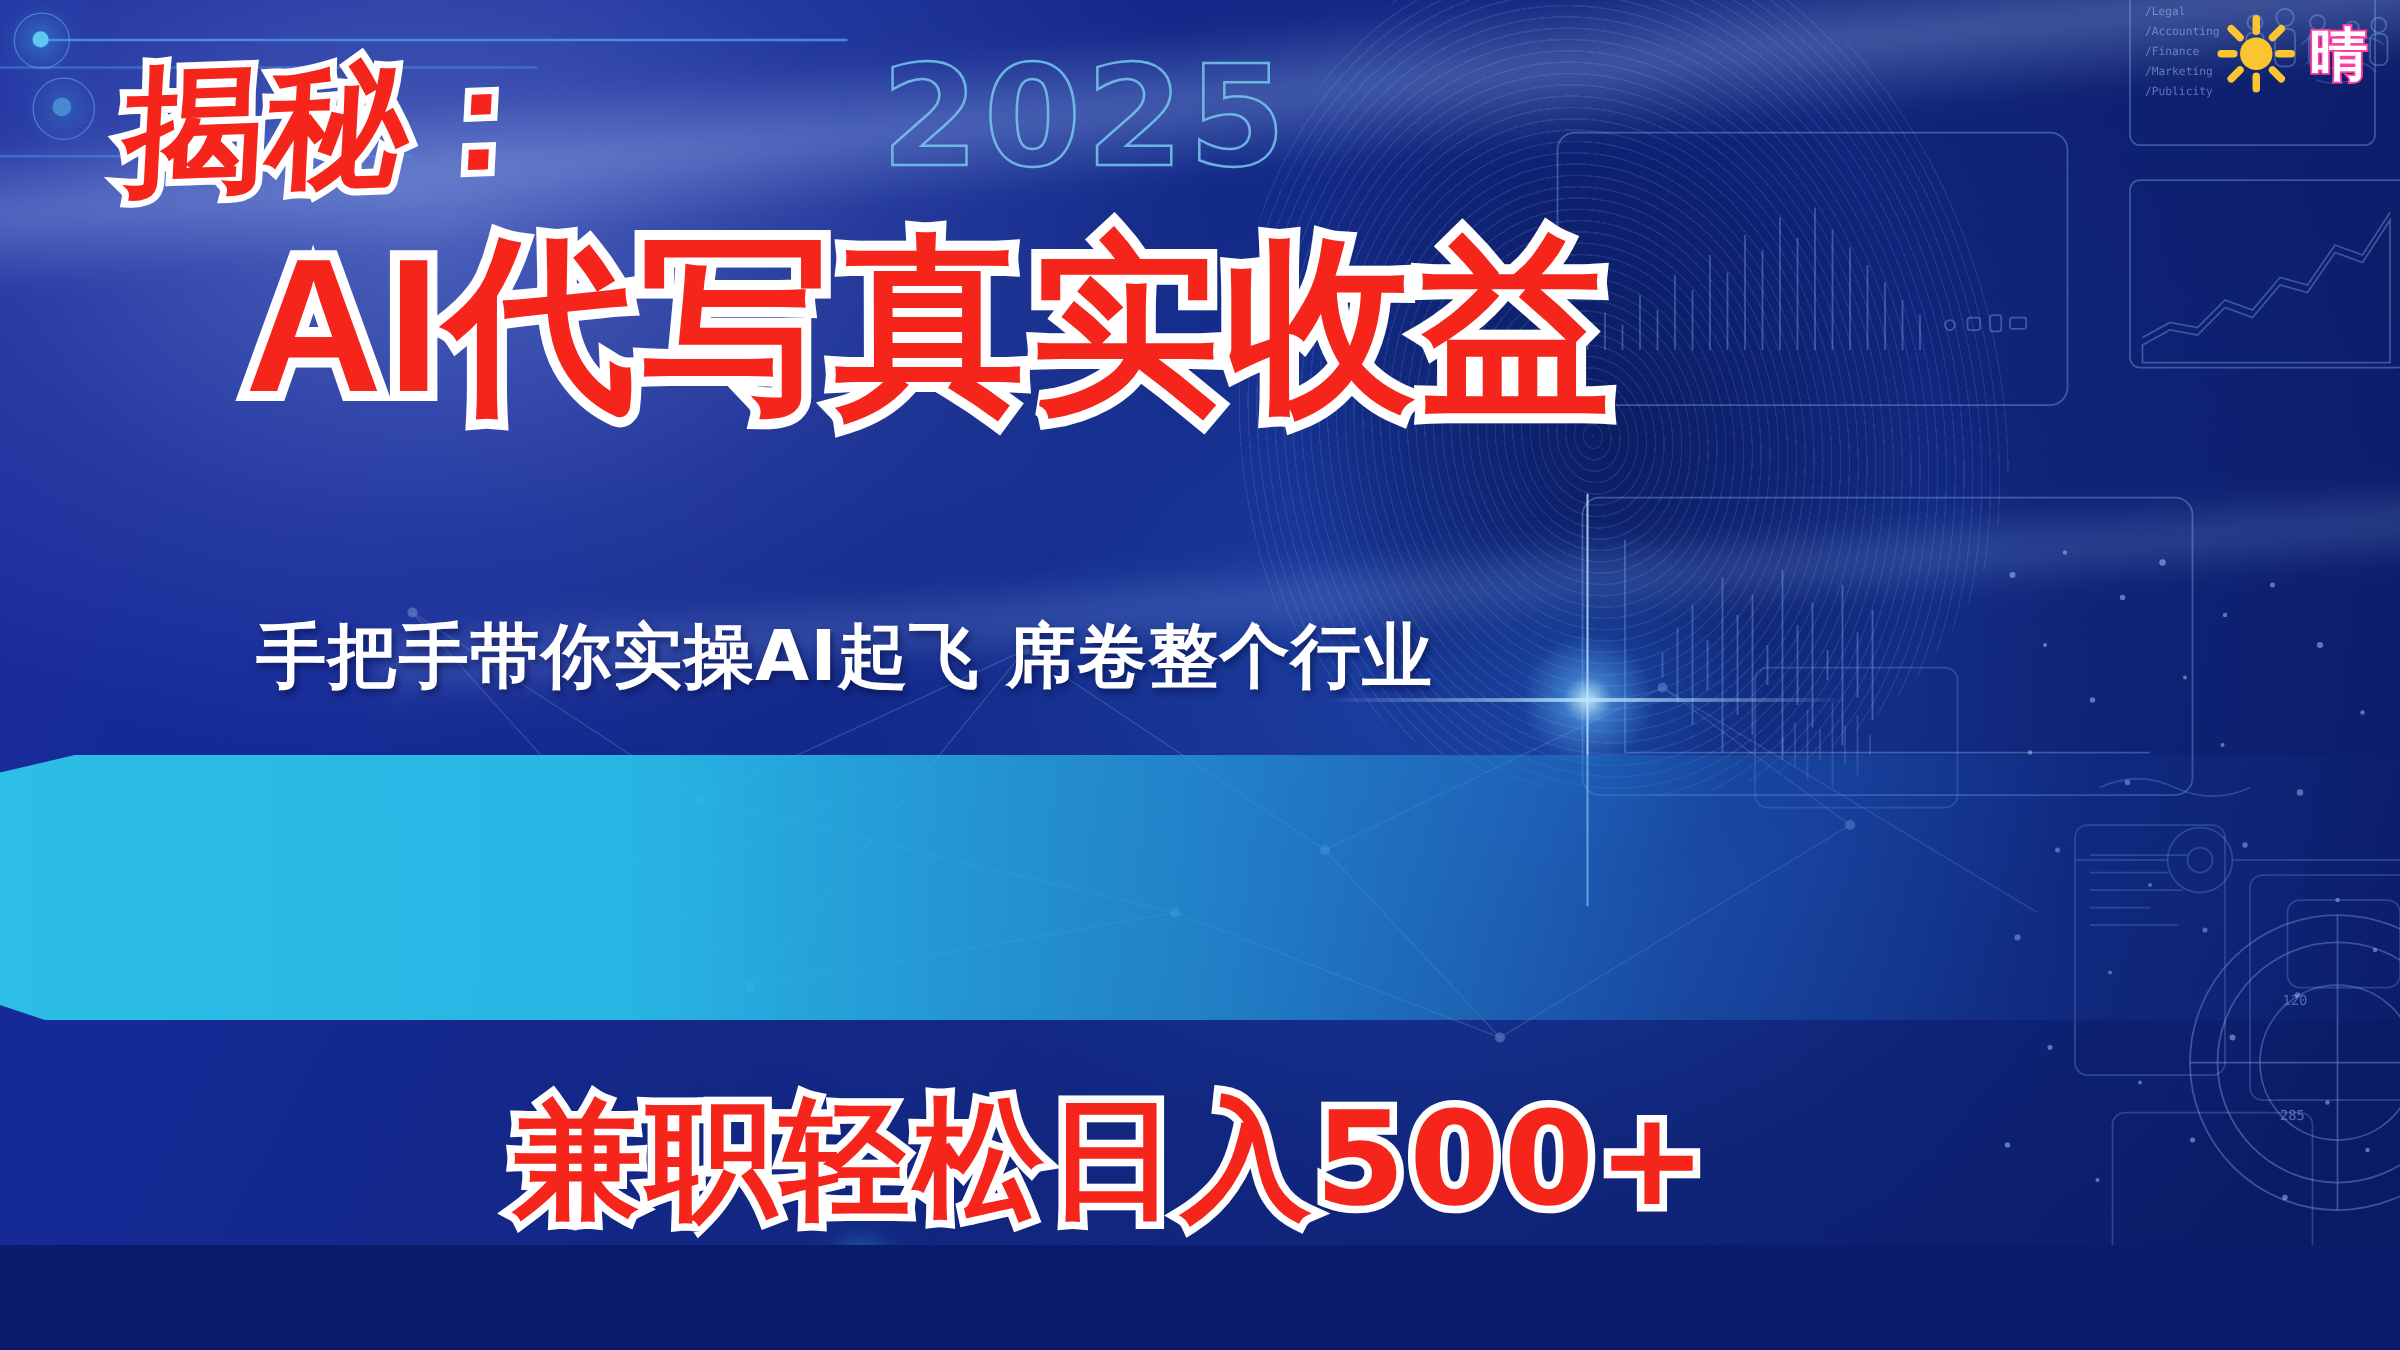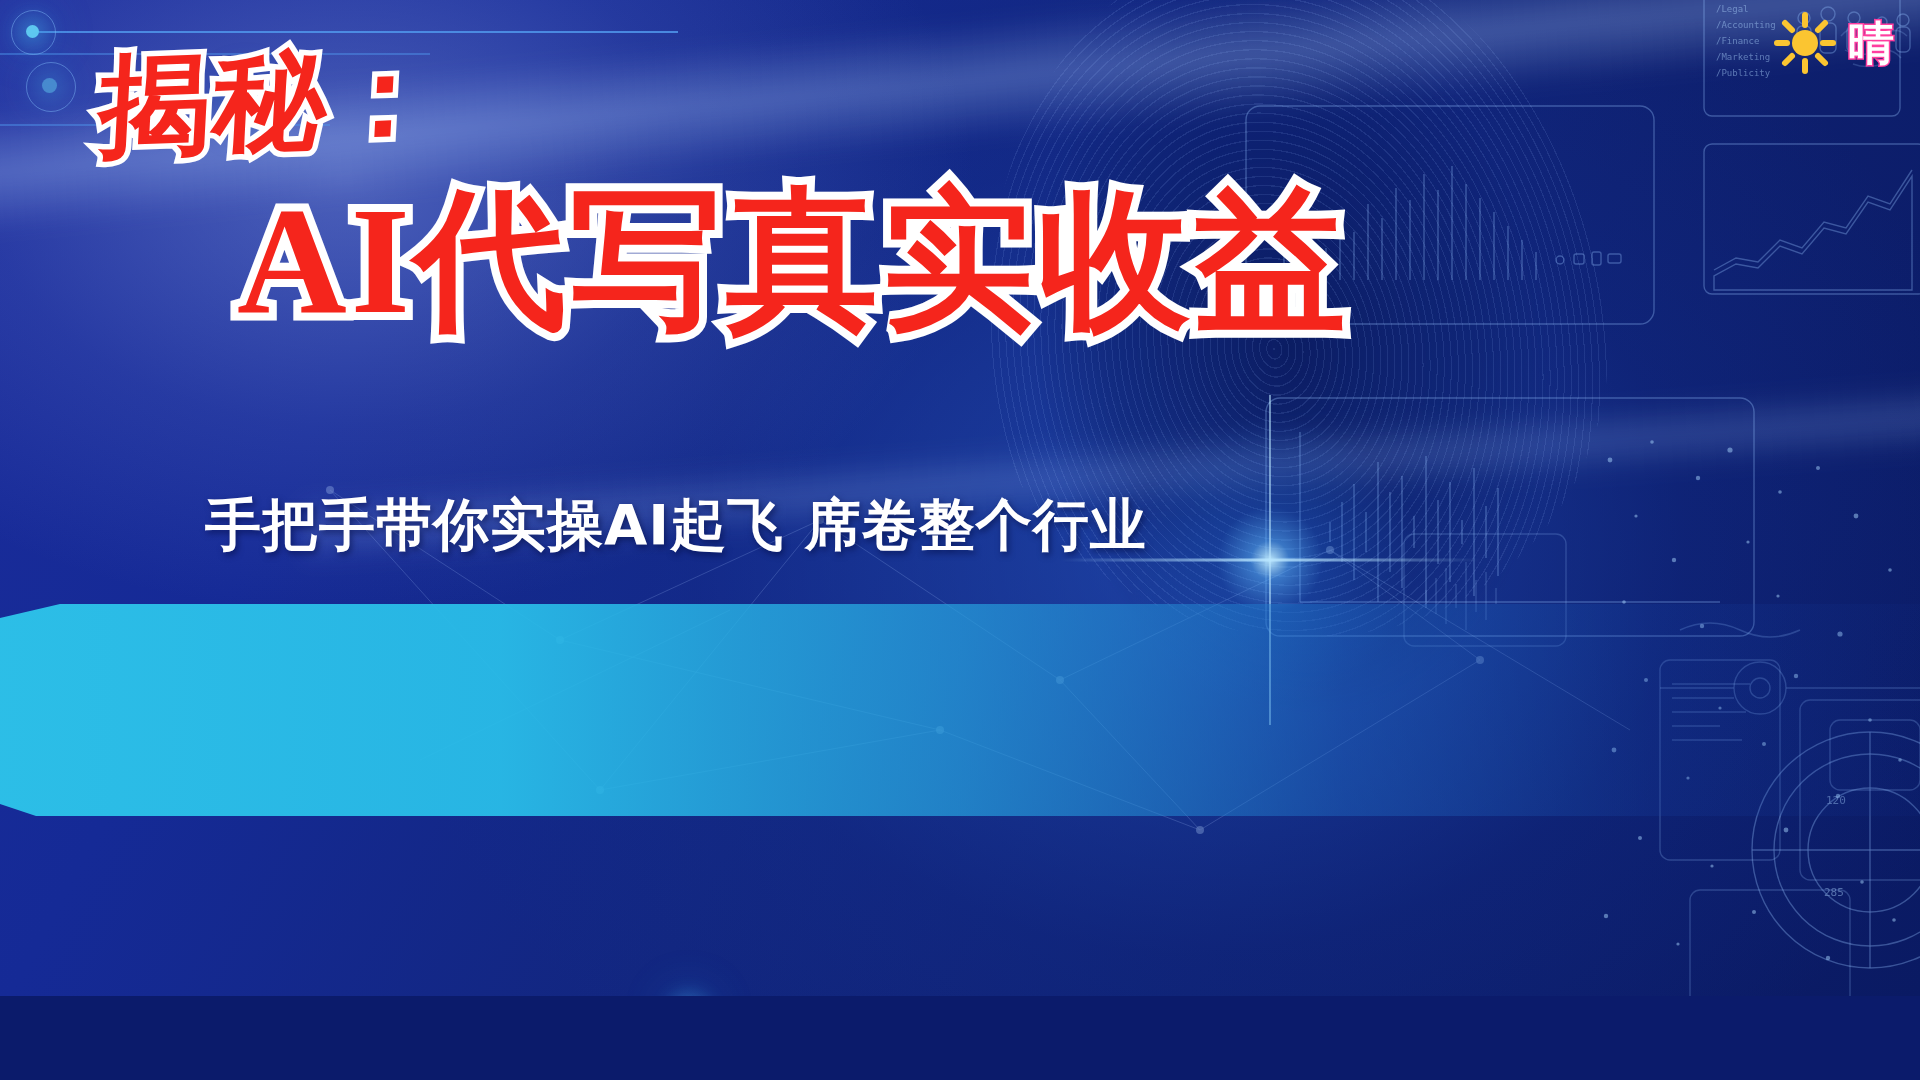--- a/index.html
+++ b/index.html
@@ -160,22 +160,21 @@
     left: 196px; top: 185px;
     width: 1560px;
     font-size: 152px;
     font-weight: 900;
     color: #f5251c;
     letter-spacing: 4px;
     line-height: 1.0;
     white-space: nowrap;
     -webkit-text-stroke: 16px #ffffff;
     paint-order: stroke fill;
-    font-family: Liberation Serif, serif;
-    margin-left: 41px;
+    font-family: Liberation Sans, sans-serif;
   }
 
   .sub-line {
     position: absolute;
     left: 205px; top: 488px;
     width: 1520px;
     font-size: 56px;
     font-weight: 700;
     color: #ffffff;
     letter-spacing: 1px;
@@ -448,20 +447,21 @@
           <circle cx="98" cy="524" r="1.6"></circle>
         <circle cx="174" cy="492" r="2.0"></circle>
           <circle cx="248" cy="538" r="2.2"></circle>
           <circle cx="314" cy="500" r="1.8"></circle>
       </g>
     </svg>
 
     <div class="flare"></div>
   </div>
 
+  <div class="year">2025</div>
 
   <div class="weather">
     <svg class="sun-icon" viewBox="0 0 66 66">
       <circle cx="33" cy="33" r="13" fill="#fbc531"></circle>
       <g stroke="#fbc531" stroke-width="6" stroke-linecap="round">
         <line x1="33" y1="5" x2="33" y2="15"></line>
         <line x1="33" y1="51" x2="33" y2="61"></line>
         <line x1="5" y1="33" x2="15" y2="33"></line>
         <line x1="51" y1="33" x2="61" y2="33"></line>
         <line x1="13" y1="13" x2="20" y2="20"></line>
@@ -474,14 +474,15 @@
   </div>
 
   <div class="kicker">揭秘：</div>
 
   <div class="main-title">AI代写真实收益</div>
 
   <div class="sub-line">手把手带你实操AI起飞 席卷整个行业</div>
 
   <div class="band"></div>
 
+  <div class="bottom-line">兼职轻松日入500+</div>
 
 </div>
 
 </body></html>

